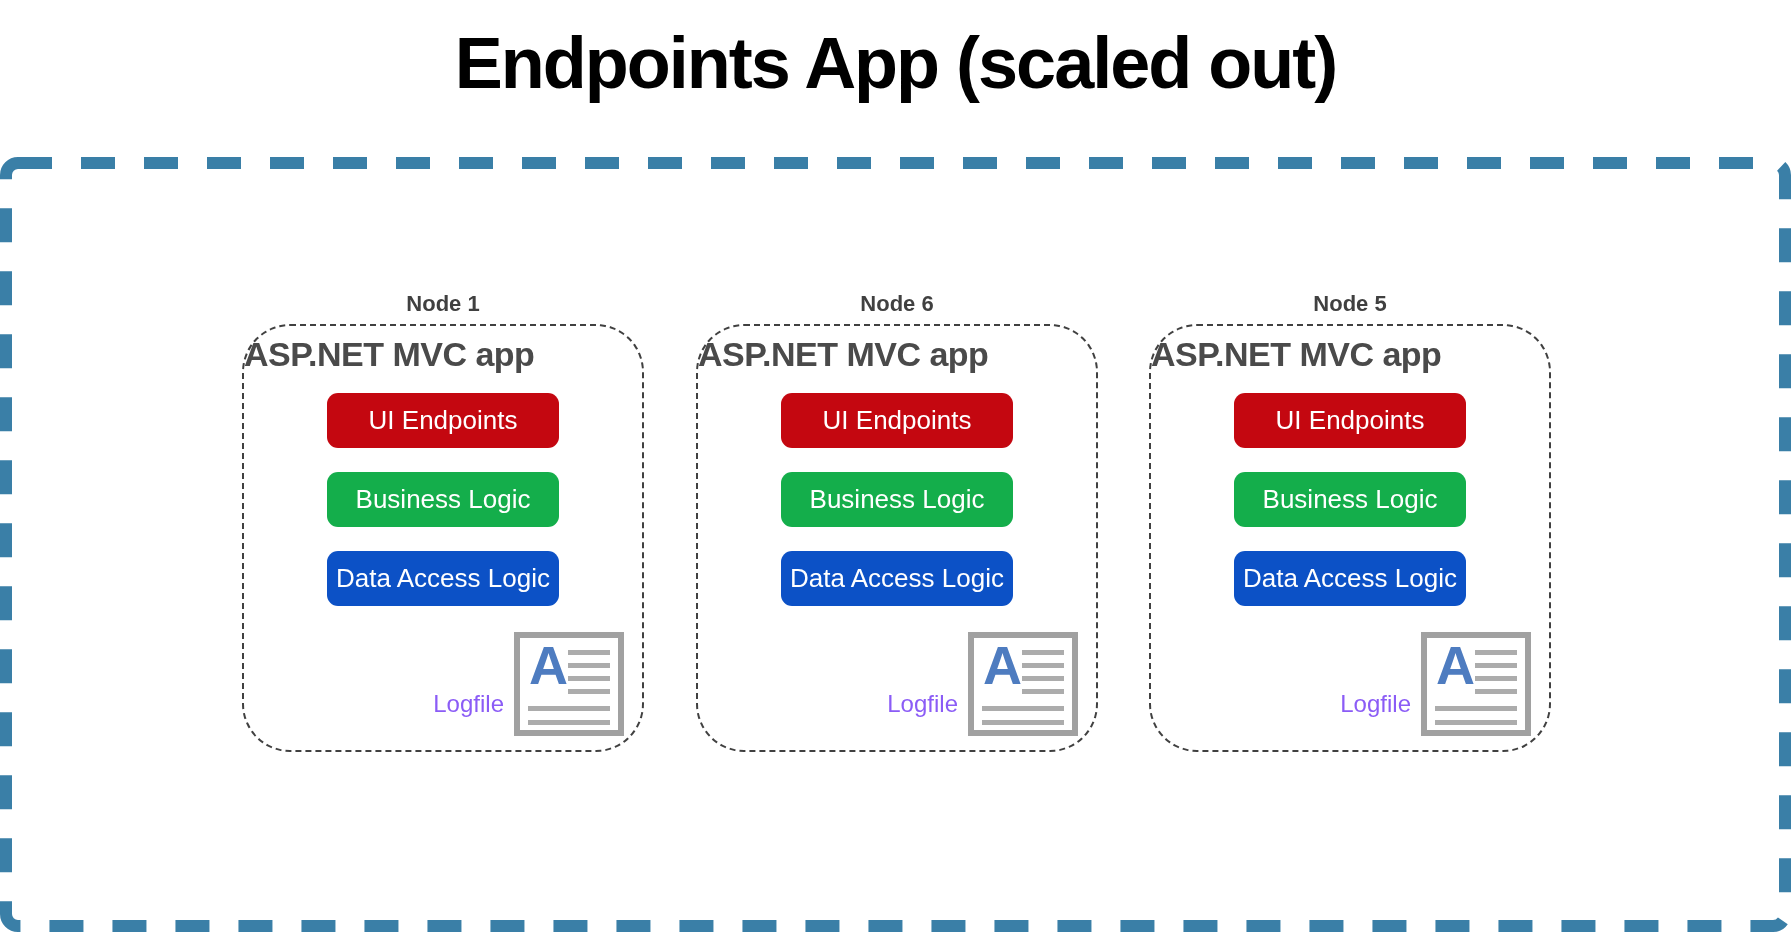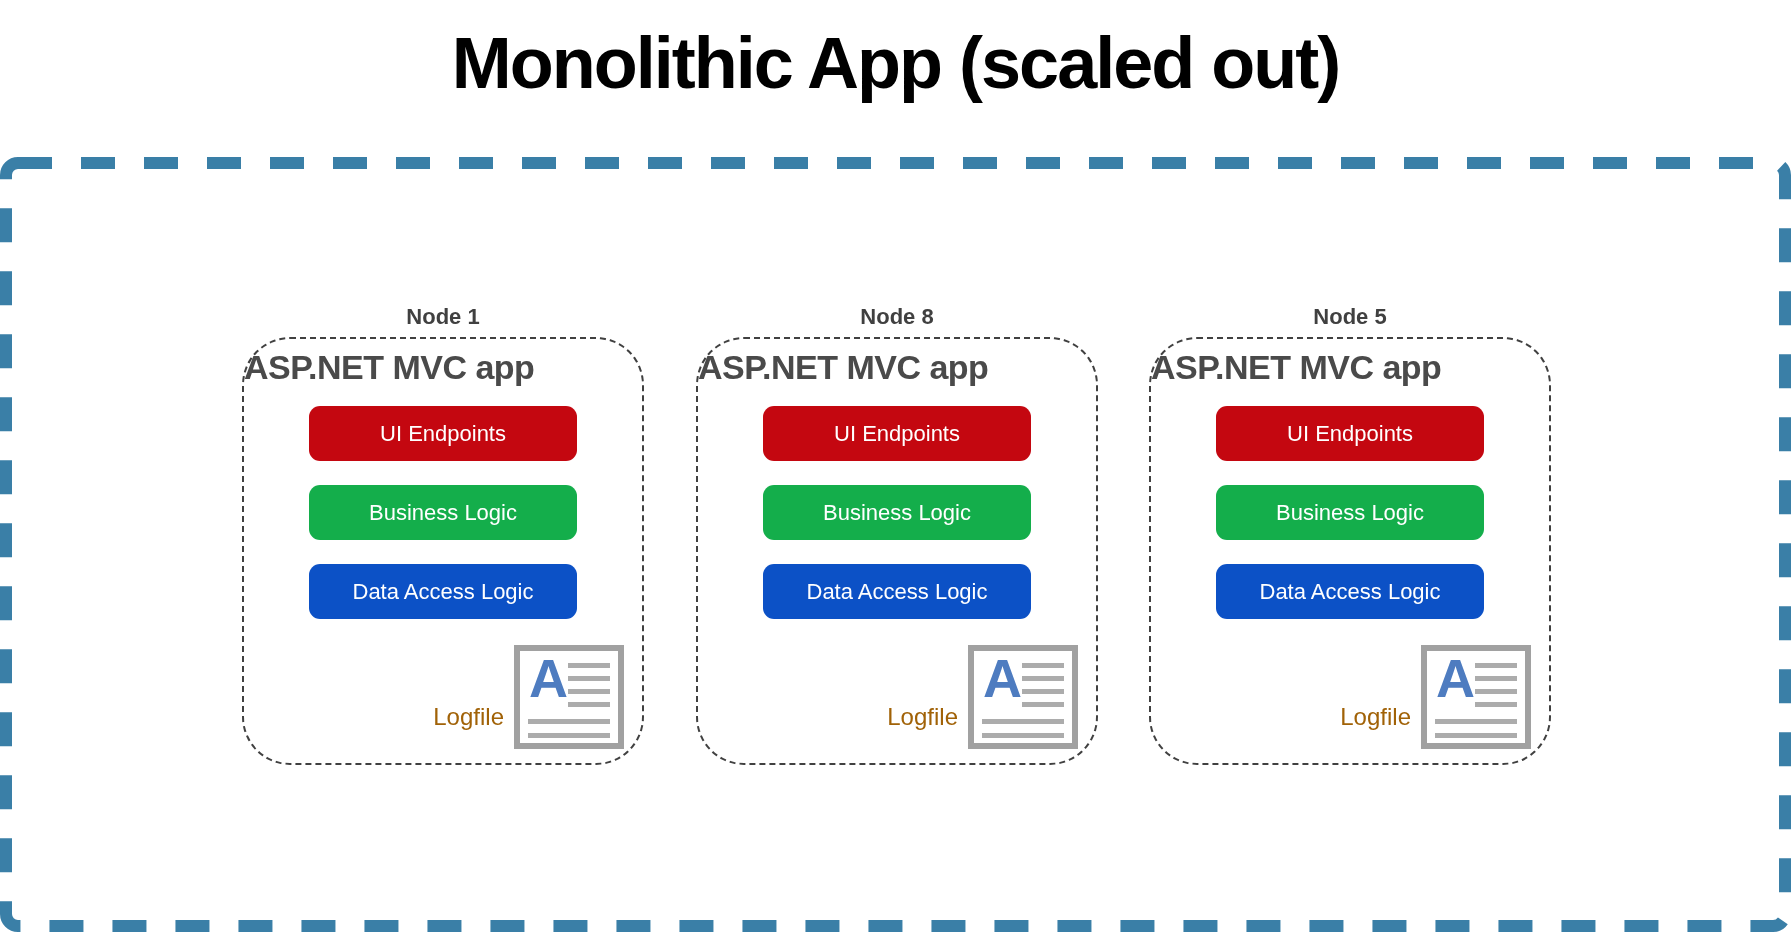--- a/index.html
+++ b/index.html
@@ -6,46 +6,46 @@
   .stage{
     position:relative;width:1791px;height:933px;background:#ffffff;overflow:hidden;
     font-family:"Liberation Sans", sans-serif;
   }
   .page-title{
     position:absolute;top:22px;left:0;width:100%;text-align:center;
     font-size:72px;font-weight:800;letter-spacing:-2px;color:#000000;white-space:nowrap;
   }
   .outer-border-svg{position:absolute;left:0;top:0;width:1791px;height:933px;pointer-events:none;}
   .node{
-    position:absolute;top:304px;width:402px;
+    position:absolute;top:291px;width:402px;
   }
   .node-label{
     text-align:center;font-size:22px;font-weight:700;color:#404040;margin-bottom:7px;
   }
   .node-box{
     box-sizing:border-box;height:428px;border:2px dashed #404040;border-radius:48px;
     position:relative;background:transparent;
   }
   .app-title{
     margin-top:9px;text-align:left;font-size:34px;font-weight:700;color:#4A4A4A;
     letter-spacing:-0.5px;white-space:nowrap;
   }
   .layers{
     display:flex;flex-direction:column;align-items:center;gap:24px;margin-top:19px;
   }
   .layer-pill{
-    box-sizing:border-box;width:268px;height:55px;border-radius:11px;
-    color:#ffffff;font-size:22px;display:flex;align-items:center;justify-content:center;
+    box-sizing:border-box;width:232px;height:55px;border-radius:11px;
+    color:#ffffff;font-size:26px;display:flex;align-items:center;justify-content:center;
     white-space:nowrap;
   }
   .logfile{
     position:absolute;right:18px;top:306px;display:flex;align-items:flex-end;gap:10px;
   }
   .logfile-label{
-    font-size:24px;color:#a16207;margin-bottom:18px;white-space:nowrap;
+    font-size:24px;color:#8b5cf6;margin-bottom:18px;white-space:nowrap;
   }
   .logfile-icon{
     box-sizing:border-box;position:relative;width:110px;height:104px;
     background:#ffffff;border:6px solid #A1A1A1;
   }
   .doc-letter{
     position:absolute;left:9px;top:-4px;font-size:54px;font-weight:700;color:#4E7CC0;
     font-family:"Liberation Sans", sans-serif;
   }
   .doc-line{position:absolute;height:5px;background:#ACACAC;}
@@ -54,21 +54,21 @@
   .s1{top:12px;} .s2{top:25px;} .s3{top:38px;} .s4{top:51px;}
   .l1{top:68px;} .l2{top:82px;}
   
   .node-1{left:242px;} .node-2{left:696px;} .node-3{left:1149px;}
 </style>
 </head>
 <body>
 
 <div class="stage">
 
-  <div class="page-title">Monolithic App (scaled out)</div>
+  <div class="page-title">Endpoints App (scaled out)</div>
 
   <svg class="outer-border-svg" viewBox="0 0 1791 933" xmlns="http://www.w3.org/2000/svg">
     <rect x="6" y="163" width="1779" height="763" rx="12" ry="12" fill="none" stroke-width="12" stroke-dasharray="34 29" stroke="#3A7FA7"></rect>
   </svg>
 
   <div class="node node-1">
     <div class="node-label">Node 1</div>
     <div class="node-box">
       <div class="app-title">ASP.NET MVC app</div>
       <div class="layers">
@@ -85,21 +85,21 @@
           <div class="doc-line short s3"></div>
           <div class="doc-line short s4"></div>
           <div class="doc-line long l1"></div>
           <div class="doc-line long l2"></div>
         </div>
       </div>
     </div>
   </div>
 
   <div class="node node-2">
-    <div class="node-label">Node 8</div>
+    <div class="node-label">Node 6</div>
     <div class="node-box">
       <div class="app-title">ASP.NET MVC app</div>
       <div class="layers">
         <div class="layer-pill" style="background: rgb(196, 7, 16);">UI Endpoints</div>
         <div class="layer-pill" style="background: rgb(20, 174, 75);">Business Logic</div>
         <div class="layer-pill" style="background: rgb(12, 81, 198);">Data Access Logic</div>
       </div>
       <div class="logfile">
         <div class="logfile-label">Logfile</div>
         <div class="logfile-icon">

